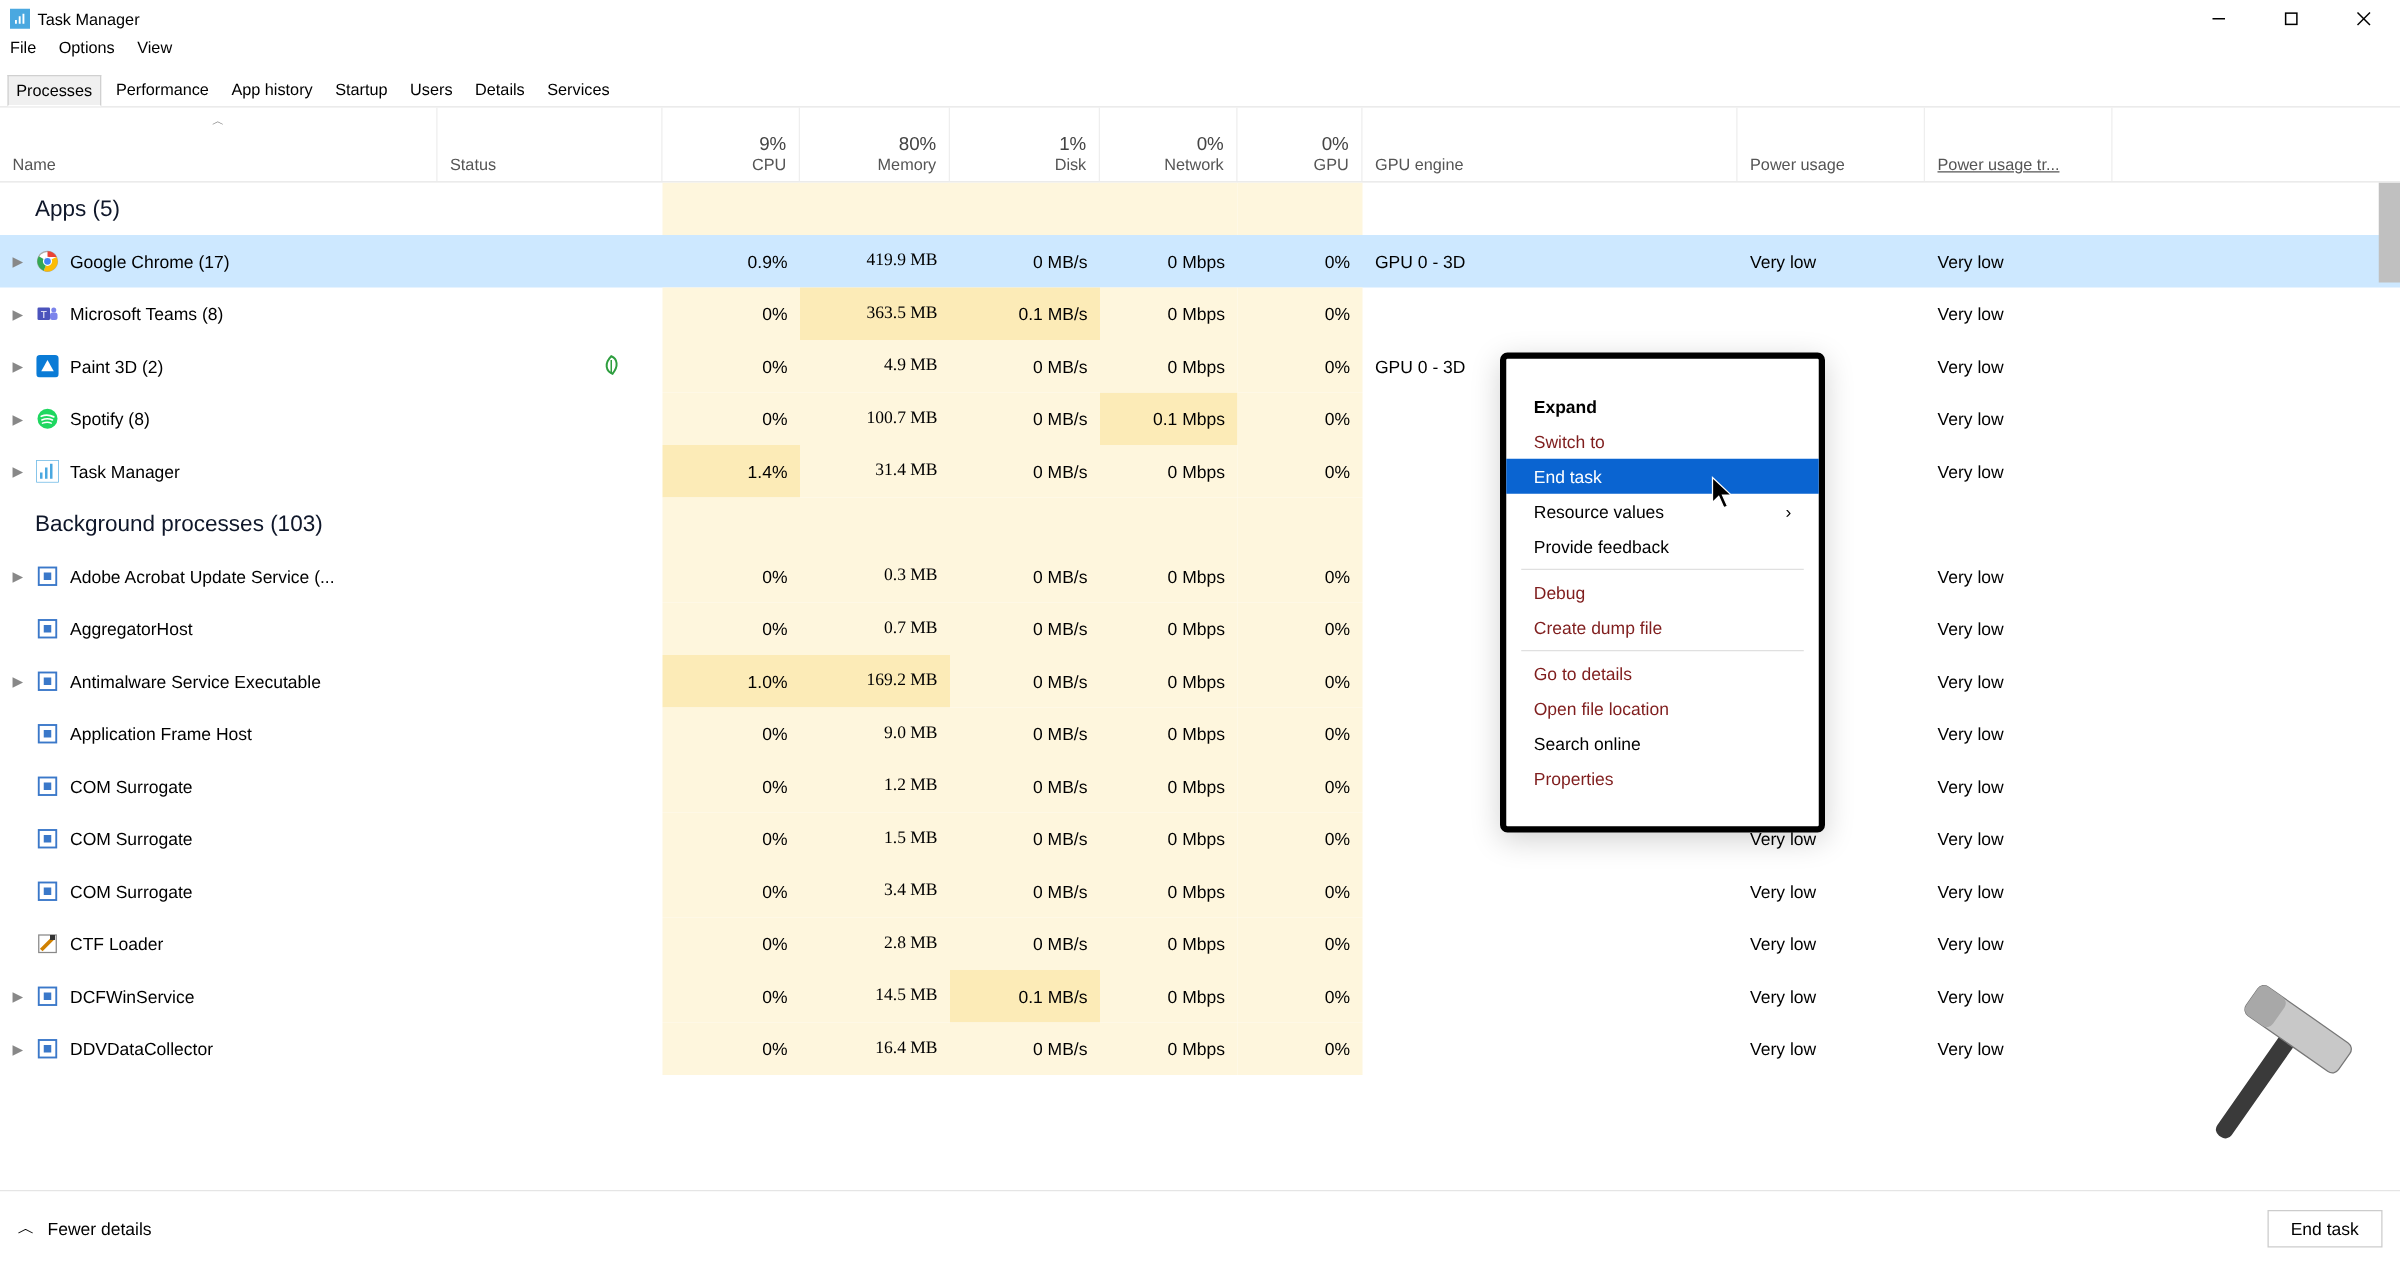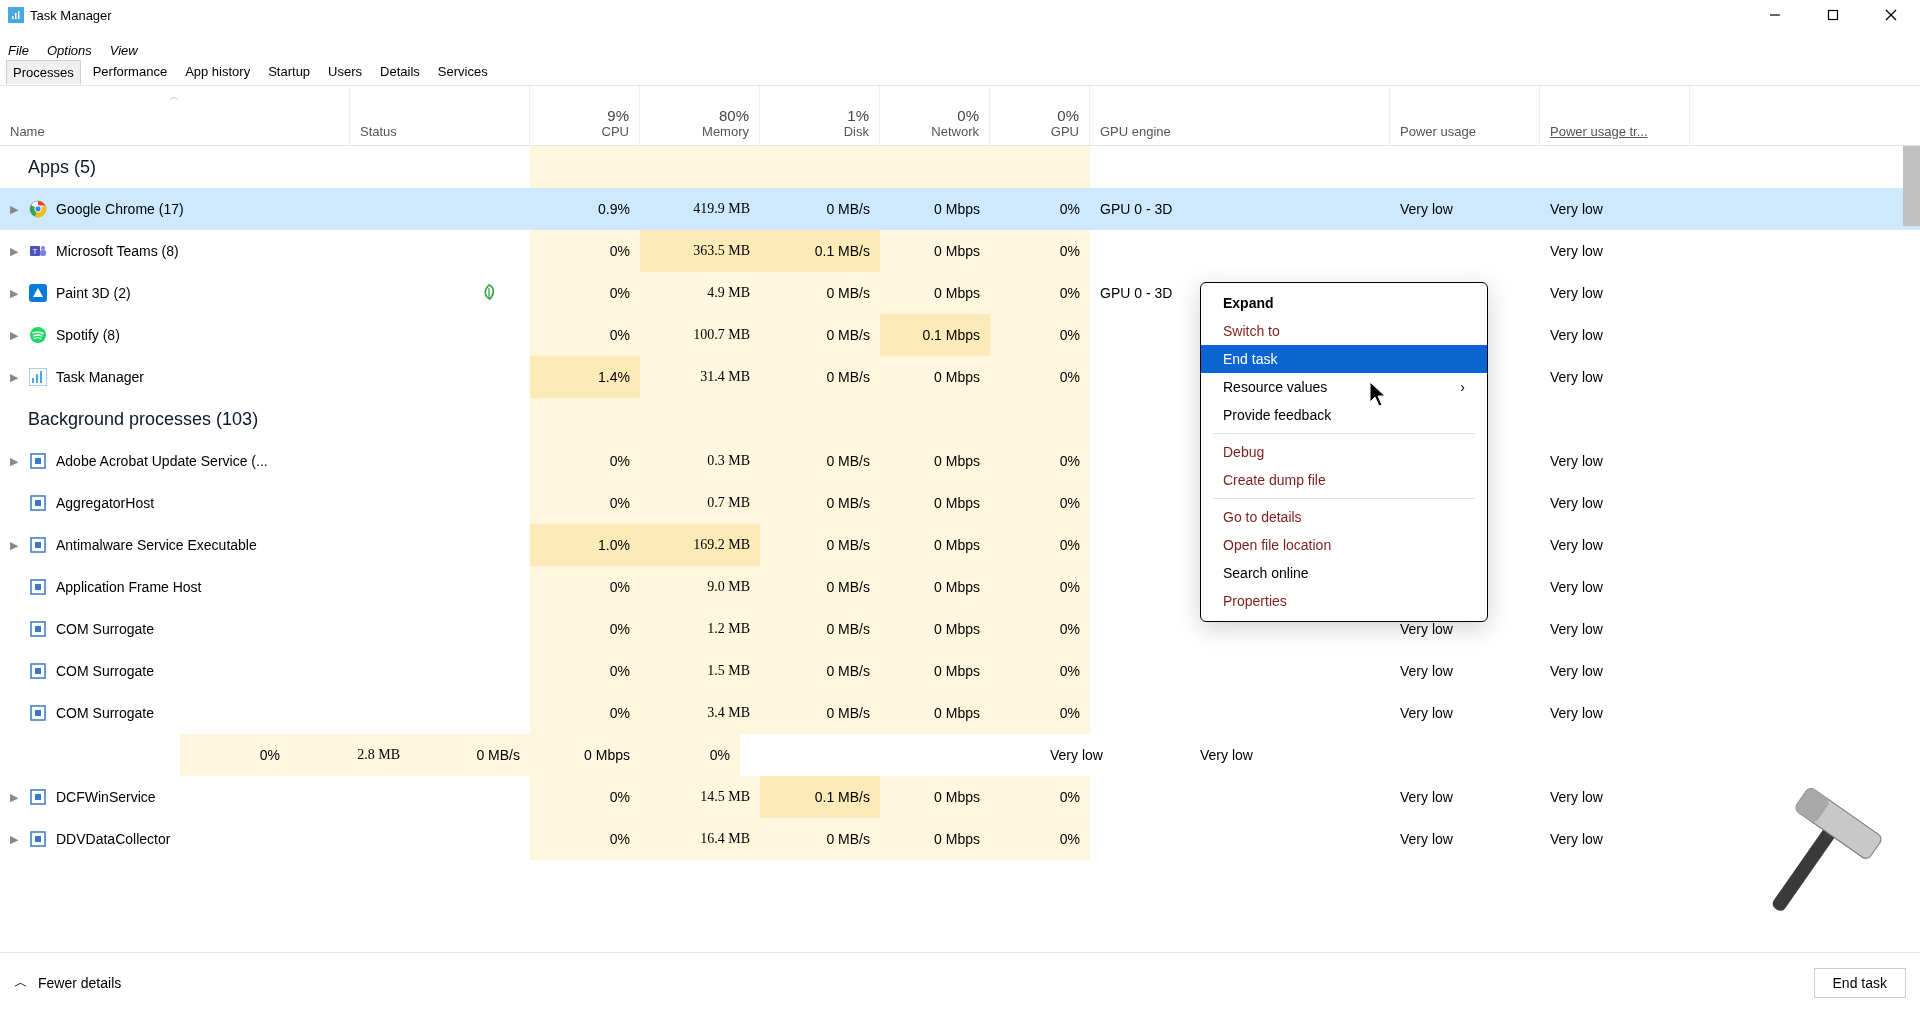--- a/index.html
+++ b/index.html
@@ -7,21 +7,21 @@
 
 
 .titlebar { height: 30px; display: flex; align-items: center; padding-left: 8px; }
 .titlebar .app-icon { width: 16px; height: 16px; background: #4aa8e0; margin-right: 6px; display: flex; align-items: center; justify-content: center; }
 .titlebar .app-icon svg { width:12px; height:12px; }
 .titlebar .title { font-size: 13px; }
 .win-controls { position: absolute; right: 0; top: 0; display: flex; }
 .win-controls .wc { width: 58px; height: 30px; display: flex; align-items: center; justify-content: center; }
 
 
-.menubar { height: 28px; display: flex; align-items: flex-end; padding-left: 8px; gap: 18px; font-size: 13px; font-style: italic; }
+.menubar { height: 28px; display: flex; align-items: flex-start; padding-left: 8px; gap: 18px; font-size: 13px; }
 
 
 .tabs { height: 28px; display: flex; align-items: center; padding-left: 6px; border-bottom: 1px solid #e5e5e5; font-size: 13px; }
 .tab { padding: 4px 6px; margin-right: 6px; cursor: default; }
 .tab.active { background: #f0f0f0; border: 1px solid #d0d0d0; border-bottom: 1px solid #fff; position: relative; top: 1px; }
 
 
 .thead { display: flex; height: 60px; border-bottom: 1px solid #e5e5e5; font-size: 13px; color: #555; }
 .thead .col { display: flex; flex-direction: column; justify-content: flex-end; padding: 6px 10px; border-right: 1px solid #eee; }
 .thead .col.right { align-items: flex-end; text-align: right; }
@@ -69,21 +69,21 @@
 
 
 .scroll-strip { position: absolute; right: 0; top: 0; width: 17px; height: 80px; background: #c0c0c0; }
 
 
 .bottombar { position: absolute; bottom: 0; left: 0; right: 0; height: 60px; border-top: 1px solid #e5e5e5; display: flex; align-items: center; padding: 0 14px; justify-content: space-between; background: #fff; }
 .fewer { display: flex; align-items: center; gap: 10px; font-size: 14px; }
 .endbtn { border: 1px solid #ccc; padding: 6px 18px; font-size: 14px; background: #fff; }
 
 
-.ctxmenu { position: absolute; left: 1200px; top: 282px; width: 288px; background: #fff; border: 1px solid #000000; border-radius: 6px; box-shadow: 0 6px 24px rgba(0,0,0,0.18); padding: 6px 0; font-size: 14px; z-index: 50; }
+.ctxmenu { position: absolute; left: 1200px; top: 282px; width: 260px; background: #fff; border: 5px solid #000000; border-radius: 6px; box-shadow: 0 6px 24px rgba(0,0,0,0.18); padding: 24px 0; font-size: 14px; z-index: 50; }
 .ctx-item { padding: 6px 22px; display: flex; justify-content: space-between; align-items: center; }
 .ctx-item.bold { font-weight: 600; }
 .ctx-item.disabled { color: #7f1d1d; }
 .ctx-item.hover { background: #0a64d1; color: #fff; }
 .ctx-sep { height: 1px; background: #e0e0e0; margin: 4px 12px; }
 
 
 .cursor-arrow { position: absolute; left: 1368px; top: 380px; z-index: 60; }
 
 
@@ -641,20 +641,31 @@
         </div>
         <div class="cell gpueng"></div>
         <div class="cell pwr">
           <span>Very low</span>
         </div>
         <div class="cell pwrt">
           <span>Very low</span>
         </div>
       </div>
       <div class="row">
+        <div class="cell name">
+          <span class="exp"></span>
+          <span class="pico">
+            <svg width="18" height="18" viewBox="0 0 18 18">
+              <rect x="2" y="2" width="14" height="14" fill="#fff" stroke="#888"></rect>
+              <path d="M4 14 L14 4" stroke="#d08000" stroke-width="3"></path>
+              <rect x="11" y="2" width="4" height="4" fill="#333"></rect>
+            </svg>
+          </span>
+          <span>CTF Loader</span>
+        </div>
         <div class="cell status"></div>
         <div class="cell cpu yel">
           <span>0%</span>
         </div>
         <div class="cell mem yel">
           <span>2.8 MB</span>
         </div>
         <div class="cell disk yel">
           <span>0 MB/s</span>
         </div>

